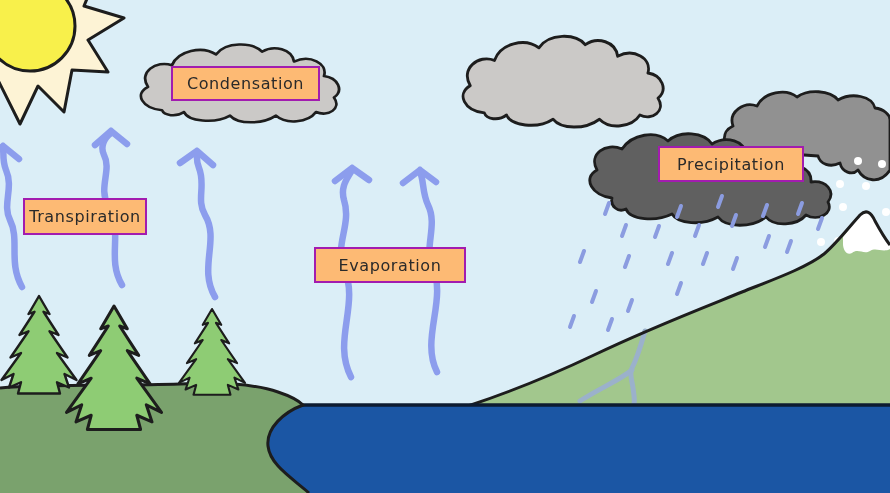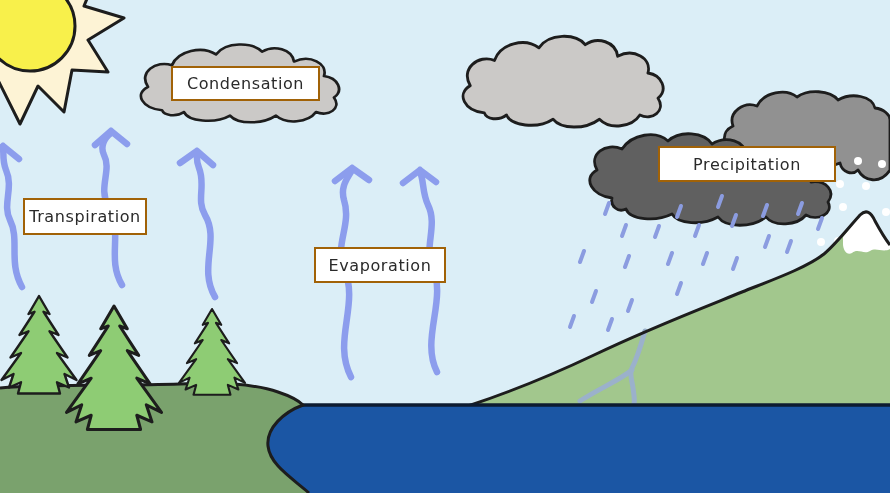--- a/index.html
+++ b/index.html
@@ -4,21 +4,21 @@
 <title>Diagram</title>
 <style>
   html,body{margin:0;padding:0;background:#dbeef7;}
   .stage{
     position:relative;width:890px;height:493px;overflow:hidden;
     font-family:"DejaVu Sans","Liberation Sans",sans-serif;
   }
   .stage svg{position:absolute;left:0;top:0;}
   .label{
     position:absolute;display:flex;align-items:center;justify-content:center;
-    background:#ffffff;border:2px solid #a16207;color:#2a2a2a;
+    background:#fdba74;border:2px solid #a21caf;color:#2a2a2a;
     font-size:16px;letter-spacing:0.6px;white-space:nowrap;box-sizing:border-box;
   }
 </style>
 </head>
 <body>
 
 <div class="stage">
 <svg width="890" height="493" viewBox="0 0 890 493">
   <defs>
     <path id="pine-shape" d="M0,0 L14,24 L6,21 L26,52 L14,47 L38,82 L24,76 L50,112 L34,104 L40,122 L24,115 L28,130
@@ -120,15 +120,15 @@
     </g>
     <g>
       <path d="M437,372 C420,338 448,300 432,265 C424,247 438,225 428,205 C422,192 424,180 420,172"></path>
       <path d="M420,170 L403,183 M420,170 L436,182"></path>
     </g>
   </g>
 </svg>
 
   <div class="label" style="left:23px;top:198px;width:124px;height:37px">Transpiration</div>
   <div class="label" style="left:171px;top:66px;width:149px;height:35px">Condensation</div>
-  <div class="label" style="left:314px;top:247px;width:132px;height:36px">Evaporation</div>
-  <div class="label" style="left:658px;top:146px;width:178px;height:36px">Precipitation</div>
+  <div class="label" style="left:314px;top:247px;width:152px;height:36px">Evaporation</div>
+  <div class="label" style="left:658px;top:146px;width:146px;height:36px">Precipitation</div>
 </div>
 
 </body></html>

